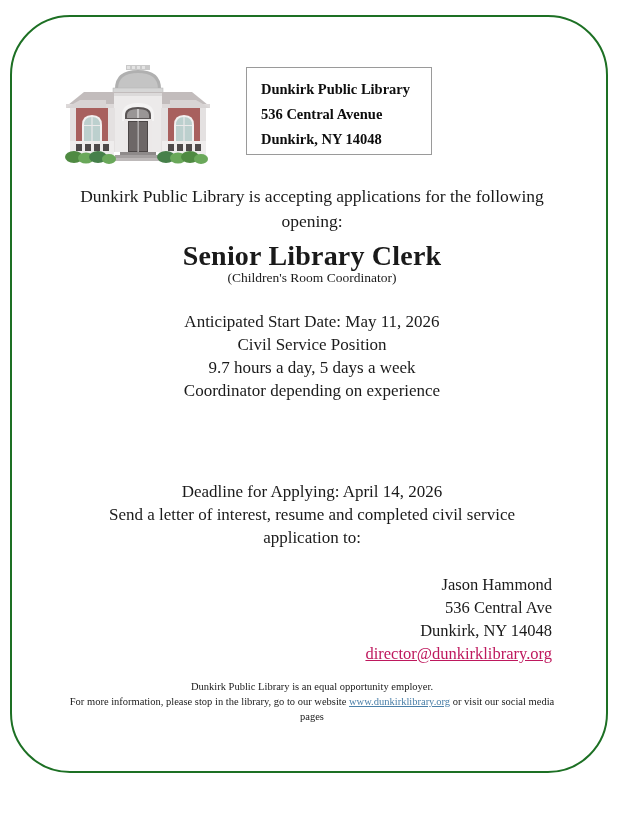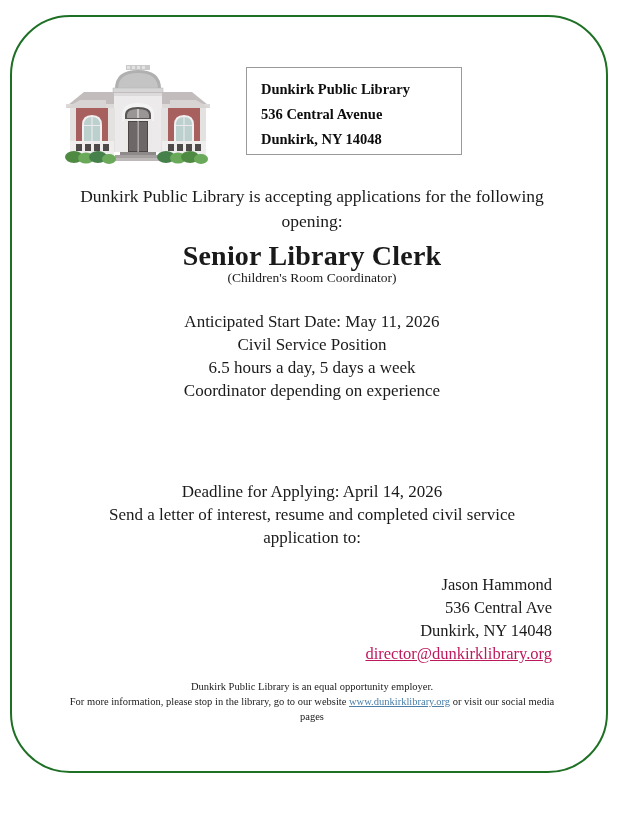--- a/index.html
+++ b/index.html
@@ -51,21 +51,21 @@
     left: 58px;
     top: 8px;
     width: 160px;
     height: 105px;
   }
 
   .address-box {
     position: absolute;
     left: 246px;
     top: 12px;
-    width: 216px;
+    width: 186px;
     height: 88px;
     border: 1px solid #9a9a9a;
     box-sizing: border-box;
     padding: 9px 0 0 14px;
   }
   .address-line {
     font-family: "Liberation Serif", serif;
     font-weight: bold;
     font-size: 14.5px;
     line-height: 25px;
@@ -250,21 +250,21 @@
 
   <div class="intro">Dunkirk Public Library is accepting applications for the following opening:</div>
 
   <div class="job-title">Senior Library Clerk</div>
 
   <div class="job-subtitle">(Children's Room Coordinator)</div>
 
   <div class="details">
     <div>Anticipated Start Date: May 11, 2026</div>
     <div>Civil Service Position</div>
-    <div>6.5 hours a day, 5 days a week</div>
+    <div>9.7 hours a day, 5 days a week</div>
     <div>Coordinator depending on experience</div>
   </div>
 
   <div class="deadline-block">
     <div>Deadline for Applying: April 14, 2026</div>
     <div>Send a letter of interest, resume and completed civil service application to:</div>
   </div>
 
   <div class="contact-block">
     <div>Jason Hammond</div>

